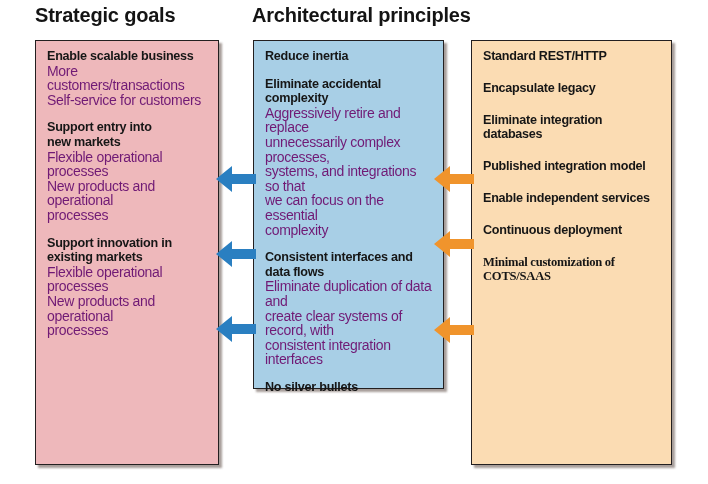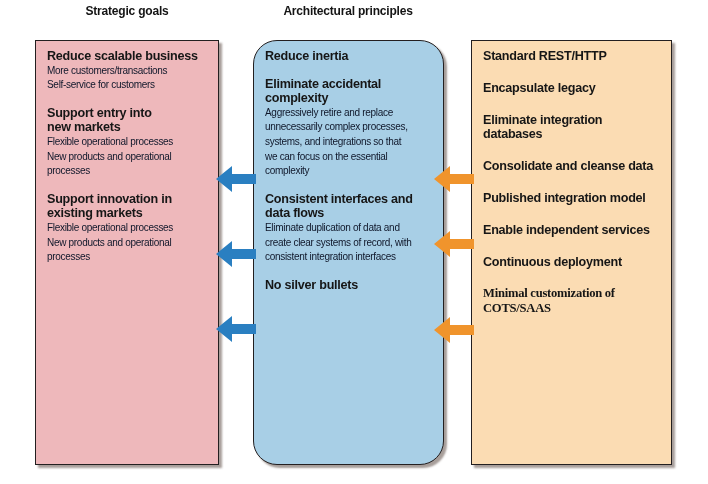--- a/index.html
+++ b/index.html
@@ -19,23 +19,23 @@
   .canvas {
     position: absolute;
     left: 0; top: 0;
     width: 708px;
     height: 484px;
   }
 
   
   .col-title {
     position: absolute;
-    text-align: center;
+    text-align: left;
     font-weight: bold;
-    font-size: 12px;
+    font-size: 20px;
     letter-spacing: -0.2px;
     color: #141414;
     white-space: nowrap;
   }
   #title-goals   { left: 35px;  top: 4px;  width: 184px; }
   #title-princ   { left: 252px; top: 4px;  width: 192px; }
   #title-design  { left: 455px; top: 4px;  width: 236px; }
 
   
   .box {
@@ -44,23 +44,22 @@
     border: 1.6px solid #231f20;
     box-shadow: 3px 3px 2px rgba(60,40,30,0.45);
   }
   #box-goals {
     left: 35px; top: 40px;
     width: 184px; height: 425px;
     background: #eeb8bb;
   }
   #box-principles {
     left: 253px; top: 40px;
-    width: 191px; height: 425px;
+    width: 191px; height: 349px;
     background: #a8cfe6;
-    border-radius: 24px;
   }
   #box-design {
     left: 471px; top: 40px;
     width: 201px; height: 425px;
     background: #fbdcb3;
   }
 
   .box-inner {
     position: absolute;
     left: 0; top: 0;
@@ -75,23 +74,23 @@
   .group:last-child { margin-bottom: 0; }
 
   .g-head {
     font-weight: bold;
     font-size: 12.6px;
     line-height: 14.6px;
     color: #161616;
     letter-spacing: -0.25px;
   }
   .g-body {
-    font-size: 10px;
+    font-size: 14px;
     line-height: 14.6px;
-    color: #0f172a;
+    color: #701a75;
     letter-spacing: -0.3px;
   }
 
   
   .practice {
     font-weight: bold;
     font-size: 12.6px;
     line-height: 14.8px;
     letter-spacing: -0.25px;
     color: #161616;
@@ -119,21 +118,21 @@
 <body>
 
 <div class="canvas">
 
   <div class="col-title" id="title-goals">Strategic goals</div>
   <div class="col-title" id="title-princ">Architectural principles</div>
 
   <div class="box" id="box-goals" style="background: rgb(238, 184, 187);">
     <div class="box-inner" id="goals-inner">
         <div class="group">
-          <div class="g-head">Reduce scalable business</div>
+          <div class="g-head">Enable scalable business</div>
           <div class="g-body">More customers/transactions<br>Self-service for customers</div>
         </div>
         <div class="group">
           <div class="g-head">Support entry into<br>new markets</div>
           <div class="g-body">Flexible operational processes<br>New products and operational<br>processes</div>
         </div>
         <div class="group">
           <div class="g-head">Support innovation in<br>existing markets</div>
           <div class="g-body">Flexible operational processes<br>New products and operational<br>processes</div>
         </div>
@@ -157,21 +156,20 @@
           <div class="g-head">No silver bullets</div>
         </div>
       </div>
   </div>
 
   <div class="box" id="box-design" style="background: rgb(251, 220, 179);">
     <div class="box-inner" id="design-inner">
         <div class="practice">Standard REST/HTTP</div>
         <div class="practice">Encapsulate legacy</div>
         <div class="practice">Eliminate integration<br>databases</div>
-        <div class="practice">Consolidate and cleanse data</div>
         <div class="practice">Published integration model</div>
         <div class="practice">Enable independent services</div>
         <div class="practice">Continuous deployment</div>
         <div class="practice">Minimal customization of<br>COTS/SAAS</div>
       </div>
   </div>
 
   <div class="arrow a-blue-1">
     <svg width="44" height="34" viewBox="0 0 44 34">
       <path d="M2 17 L18 4 L18 12 L42 12 L42 22 L18 22 L18 30 Z" fill="#2a7fc1"></path>

